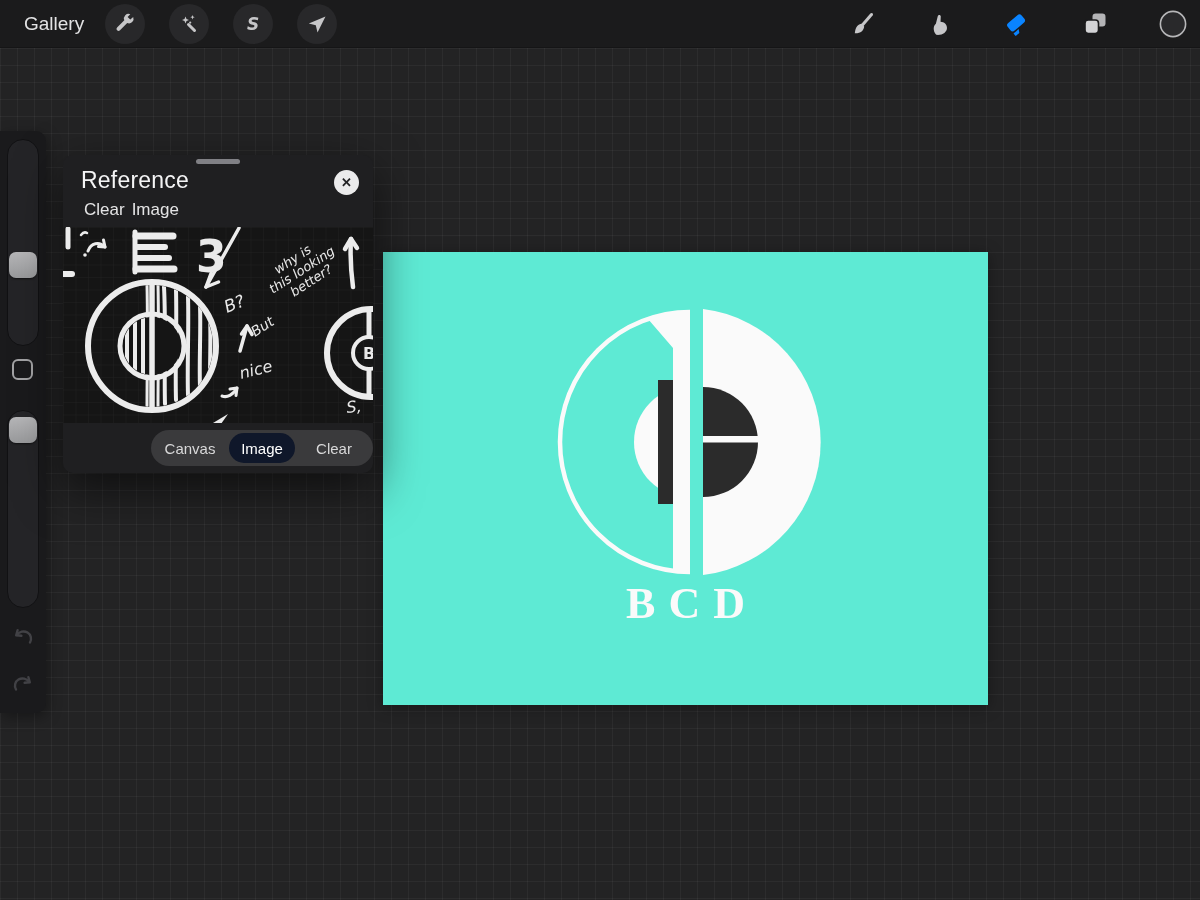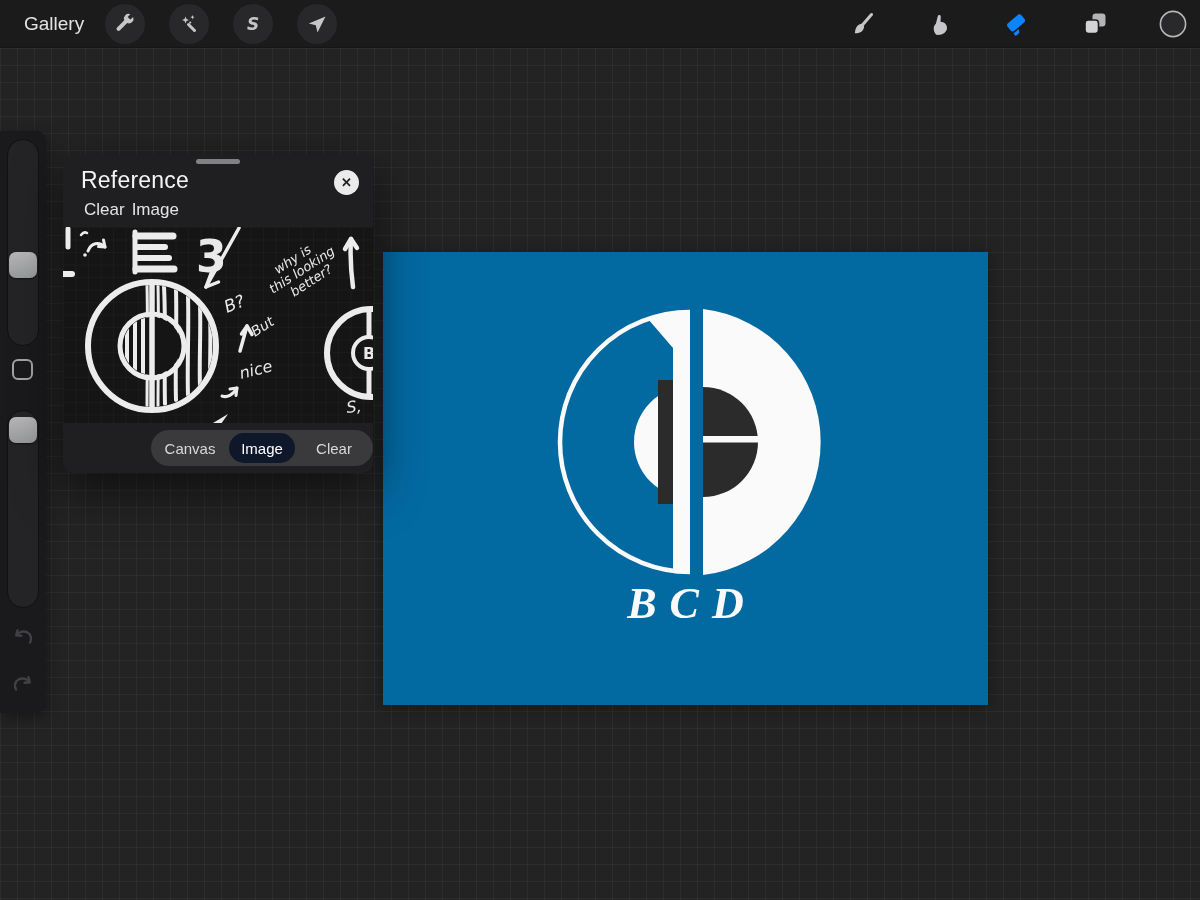--- a/index.html
+++ b/index.html
@@ -58,21 +58,21 @@
     position:absolute; left:12px; top:228px; width:21px; height:21px;
     border:2.5px solid #a3a3a5; border-radius:6px; background:transparent;
   }
   .history-btn { position:absolute; left:7px; width:32px; height:26px; }
   .undo-btn { top:491px; }
   .redo-btn { top:538px; }
 
   
   .canvas-art {
     position:absolute; left:383px; top:252px; width:605px; height:453px;
-    background:#0369a1; box-shadow:0 2px 14px rgba(0,0,0,0.35); z-index:5;font-style:italic;
+    background:#5eead4; box-shadow:0 2px 14px rgba(0,0,0,0.35); z-index:5;
   }
   .canvas-art svg { display:block; }
 
   
   .ref-panel {
     position:absolute; left:63px; top:155px; width:310px; height:318px;
     background:#1f1f21; border-radius:10px; z-index:25;
     box-shadow:0 16px 48px rgba(0,0,0,0.6);
   }
   .panel-header { position:relative; height:72px; }

